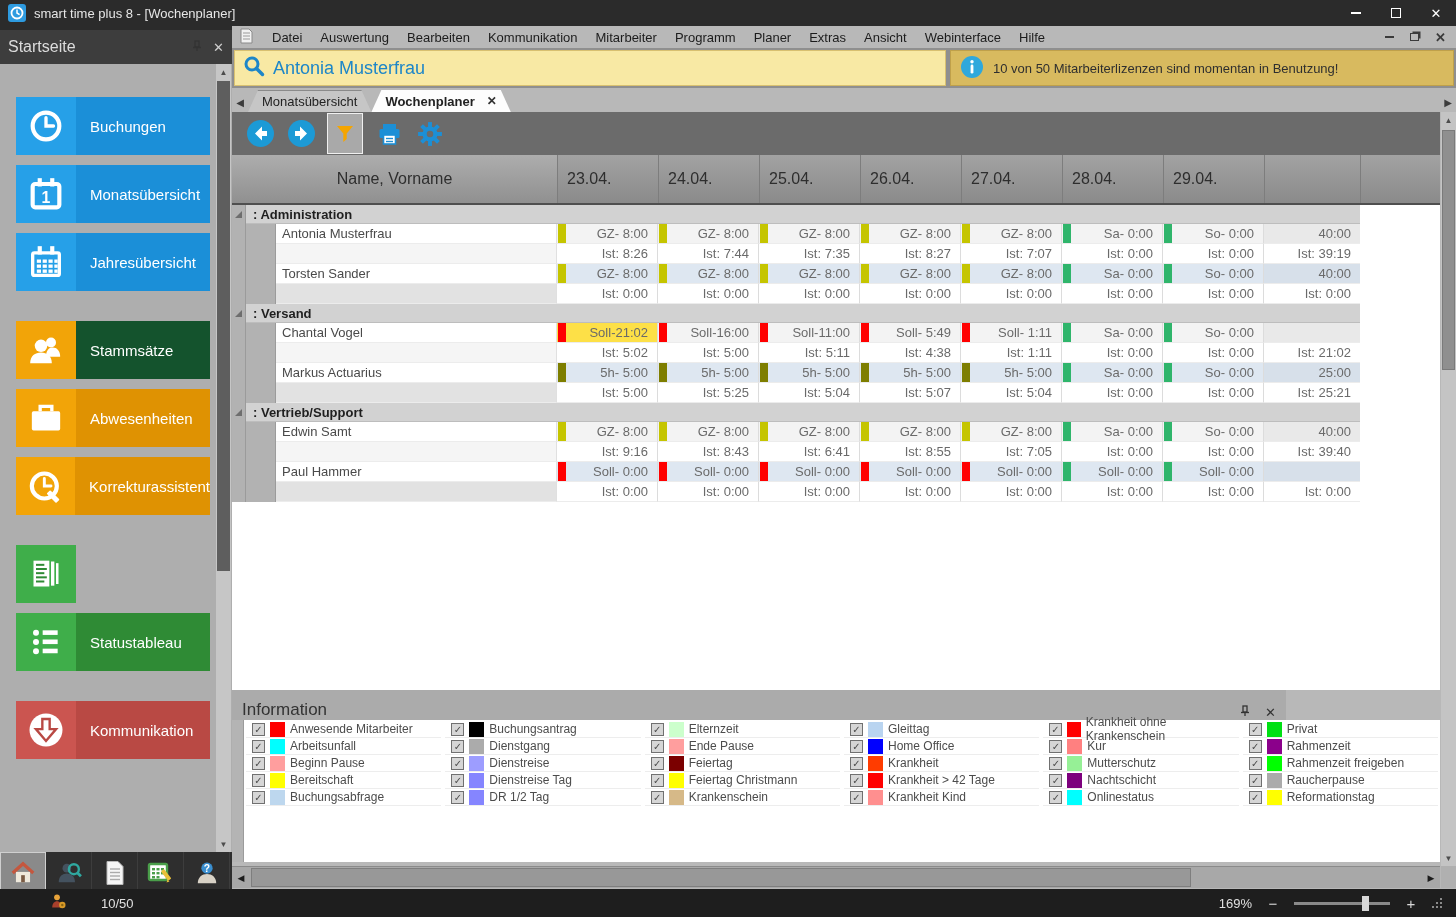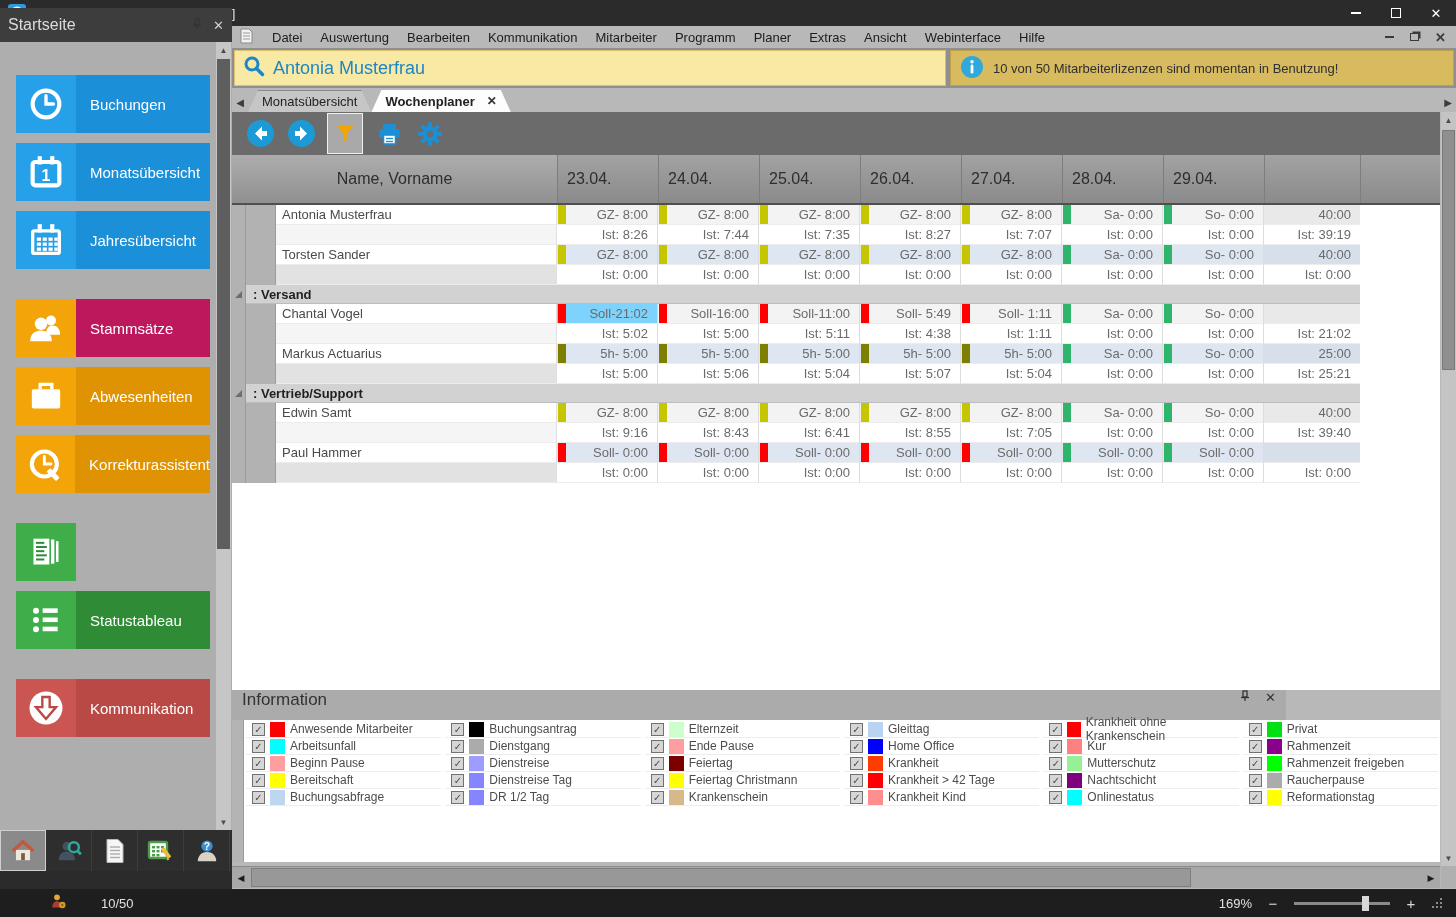--- a/index.html
+++ b/index.html
@@ -7,21 +7,21 @@
 
   
   #titlebar { position:absolute; left:0; top:0; width:1456px; height:26px; background:#2b2b2b; color:#e6e6e6; display:flex; align-items:center; font-size:13px; }
   #titlebar .appicon { margin:0 8px 0 8px; display:flex; }
   #titlebar .wctrls { margin-left:auto; display:flex; }
   .wbtn { width:40px; height:26px; display:flex; align-items:center; justify-content:center; color:#fff; font-size:13px; }
   .wbtn .maxbox { width:10px; height:10px; border:1.5px solid #fff; }
   .wbtn .minbar { width:10px; height:2px; background:#fff; }
 
   
-  #sidebar { position:absolute; left:0; top:8px; width:232px; height:863px; background:#aeaeae; overflow:hidden; }
+  #sidebar { position:absolute; left:0; top:30px; width:232px; height:863px; background:#aeaeae; overflow:hidden; }
   #side-header { position:absolute; left:0; top:0; width:232px; height:34px; background:#3d3d3d; color:#dcdcdc; font-size:16px; display:flex; align-items:center; padding:0 8px; }
   #side-header .hbtns { margin-left:auto; display:flex; gap:10px; align-items:center; }
   #side-header .hbtn { color:#cfcfcf; font-size:13px; }
   #side-body { position:absolute; left:0; top:34px; width:195px; bottom:41px; padding-top:33px;text-align:right; }
   .side-btn { width:194px; height:58px; margin:0 0 10px 16px; display:flex; cursor:pointer; }
   .side-btn .tile { width:60px; height:58px; display:flex; align-items:center; justify-content:center; }
   .side-btn .lbl { flex:1; color:#fff; font-size:15px; display:flex; align-items:center; padding-left:14px; }
   .gap-after { margin-bottom:30px !important; }
   #side-scroll { position:absolute; right:1px; top:34px; width:15px; bottom:41px; background:#c6c6c6; }
   #side-scroll .sarrow { position:absolute; left:0; width:15px; height:16px; color:#4c4c4c; font-size:8px; display:flex; align-items:center; justify-content:center; background:#c6c6c6; }
@@ -83,21 +83,21 @@
   .group-band { flex:1; background:#d2d2d2; border-bottom:1px solid #bdbdbd; display:flex; align-items:center; font-weight:bold; font-size:13px; color:#1f1f1f; padding-left:7px; }
   .exp { position:absolute; left:3px; top:6px; width:0; height:0; border-left:7px solid transparent; border-bottom:7px solid #6e6e6e; }
   .data-row { height:20px; }
   .namec { width:281px; font-size:13px; color:#4a4a4a; padding-left:6px; display:flex; align-items:center; border-right:1px solid #e0e0e0; border-bottom:1px solid #ececec; background:#fff; }
   .dayc { width:101px; position:relative; font-size:13px; color:#6a6a6a; display:flex; align-items:center; justify-content:flex-end; padding-right:9px; border-right:1px solid #dcdcdc; border-bottom:1px solid #ececec; }
   .totc { width:96px; font-size:13px; color:#6a6a6a; display:flex; align-items:center; justify-content:flex-end; padding-right:9px; border-bottom:1px solid #ececec; }
   .bar { position:absolute; left:1px; top:0; width:8px; height:19px; }
 
   
   #infopanel { position:absolute; left:0; top:664px; width:1208px; height:172px; }
-  #infohead { position:absolute; left:0; top:0; width:1054px; height:30px; background:#ababab; color:#333; font-size:17px; display:flex; align-items:flex-start; padding:0 10px; }
+  #infohead { position:absolute; left:0; top:0; width:1054px; height:30px; background:#ababab; color:#333; font-size:17px; display:flex; align-items:flex-end; padding:0 10px; }
   #infohead .hbtns { margin-left:auto; display:flex; gap:14px; align-items:center; color:#333; font-size:13px; }
   #infobody { position:absolute; left:0; top:30px; width:1208px; height:142px; background:#fff; }
   #leg-gutter { position:absolute; left:0; top:0; width:12px; height:142px; background:#b4b4b4; border-right:1px solid #9b9b9b; }
   #legend-grid { position:absolute; left:14px; top:1px; right:2px; display:grid; grid-template-columns:repeat(6,1fr); column-gap:4px; }
   .leg-item { height:17px; display:flex; align-items:center; gap:5px; border-bottom:1px solid #ededed; font-size:12px; color:#4c4c4c; }
   .leg-check { width:13px; height:13px; border:1px solid #707070; background:#d6d6d6; font-size:10px; color:#4c4c4c; display:flex; align-items:center; justify-content:center; margin-left:6px; }
   .leg-swatch { width:15px; height:15px; }
 
   
   #vscroll { position:absolute; left:1209px; top:86px; width:15px; height:754px; background:#c4c4c4; }
@@ -192,21 +192,21 @@
       </div>
       <div class="side-btn">
         <span class="tile" style="background: rgb(242, 164, 8);">
           <svg width="40" height="40" viewBox="0 0 48 48">
             <circle cx="30" cy="15" r="6" fill="#fff"></circle>
             <path d="M24 32c0-7 3-11 8-11s9 4 9 11z" fill="#fff"></path>
             <circle cx="18" cy="19" r="7.5" fill="#fff" stroke-width="2"></circle>
             <path d="M5 40c0-9 6-13 13-13s13 4 13 13z" fill="#fff"></path>
           </svg>
         </span>
-        <span class="lbl" style="background: #be185d;">Stammsätze</span>
+        <span class="lbl" style="background: #14532d;">Stammsätze</span>
       </div>
       <div class="side-btn">
         <span class="tile" style="background: rgb(242, 164, 8);">
           <svg width="40" height="40" viewBox="0 0 48 48">
             <path d="M17 16v-6h14v6" fill="none" stroke="#fff" stroke-width="4"></path>
             <rect x="7" y="16" width="34" height="23" rx="2" fill="#fff"></rect>
           </svg>
         </span>
         <span class="lbl" style="background: rgb(223, 146, 2);">Abwesenheiten</span>
       </div>
@@ -428,20 +428,26 @@
       <div class="hc date">25.04.</div>
       <div class="hc date">26.04.</div>
       <div class="hc date">27.04.</div>
       <div class="hc date">28.04.</div>
       <div class="hc date">29.04.</div>
       <div class="hc tot"></div>
       <div class="hc fill"></div>
     </div>
 
   <div id="gridbody">
+      <div class="grow group-row">
+        <div class="gut1">
+          <span class="exp"></span>
+        </div>
+        <div class="group-band">: Administration</div>
+      </div>
       <div class="grow data-row">
         <div class="gut1"></div>
         <div class="gut2"></div>
         <div class="namec">Antonia Musterfrau</div>
         <div class="dayc" style="background: rgb(243, 243, 243);">GZ- 8:00<span class="bar" style="background: rgb(197, 197, 0);"></span></div>
         <div class="dayc" style="background: rgb(243, 243, 243);">GZ- 8:00<span class="bar" style="background: rgb(197, 197, 0);"></span></div>
         <div class="dayc" style="background: rgb(243, 243, 243);">GZ- 8:00<span class="bar" style="background: rgb(197, 197, 0);"></span></div>
         <div class="dayc" style="background: rgb(243, 243, 243);">GZ- 8:00<span class="bar" style="background: rgb(197, 197, 0);"></span></div>
         <div class="dayc" style="background: rgb(243, 243, 243);">GZ- 8:00<span class="bar" style="background: rgb(197, 197, 0);"></span></div>
         <div class="dayc" style="background: rgb(243, 243, 243);">Sa- 0:00<span class="bar" style="background: rgb(47, 181, 107);"></span></div>
@@ -490,21 +496,21 @@
       <div class="grow group-row">
         <div class="gut1">
           <span class="exp"></span>
         </div>
         <div class="group-band">: Versand</div>
       </div>
       <div class="grow data-row">
         <div class="gut1"></div>
         <div class="gut2"></div>
         <div class="namec">Chantal Vogel</div>
-        <div class="dayc" style="background: #7dd3fc; text-align: right;">Soll-21:02<span class="bar" style="background: rgb(255, 0, 0);"></span></div>
+        <div class="dayc" style="background: #fde047; text-align: right;">Soll-21:02<span class="bar" style="background: rgb(255, 0, 0);"></span></div>
         <div class="dayc" style="background: rgb(243, 243, 243);">Soll-16:00<span class="bar" style="background: rgb(255, 0, 0);"></span></div>
         <div class="dayc" style="background: rgb(243, 243, 243);">Soll-11:00<span class="bar" style="background: rgb(255, 0, 0);"></span></div>
         <div class="dayc" style="background: rgb(243, 243, 243);">Soll- 5:49<span class="bar" style="background: rgb(255, 0, 0);"></span></div>
         <div class="dayc" style="background: rgb(243, 243, 243);">Soll- 1:11<span class="bar" style="background: rgb(255, 0, 0);"></span></div>
         <div class="dayc" style="background: rgb(243, 243, 243);">Sa- 0:00<span class="bar" style="background: rgb(47, 181, 107);"></span></div>
         <div class="dayc" style="background: rgb(243, 243, 243);">So- 0:00<span class="bar" style="background: rgb(47, 181, 107);"></span></div>
         <div class="totc" style="background: rgb(233, 233, 233);"></div>
       </div>
       <div class="grow data-row">
         <div class="gut1"></div>
@@ -530,21 +536,21 @@
         <div class="dayc" style="background: rgb(222, 231, 241);">5h- 5:00<span class="bar" style="background: rgb(126, 126, 0);"></span></div>
         <div class="dayc" style="background: rgb(222, 231, 241);">Sa- 0:00<span class="bar" style="background: rgb(47, 181, 107);"></span></div>
         <div class="dayc" style="background: rgb(222, 231, 241);">So- 0:00<span class="bar" style="background: rgb(47, 181, 107);"></span></div>
         <div class="totc" style="background: rgb(215, 224, 234);">25:00</div>
       </div>
       <div class="grow data-row">
         <div class="gut1"></div>
         <div class="gut2"></div>
         <div class="namec" style="background: rgb(226, 226, 226);"></div>
         <div class="dayc">Ist: 5:00</div>
-        <div class="dayc">Ist: 5:06</div>
+        <div class="dayc">Ist: 5:25</div>
         <div class="dayc">Ist: 5:04</div>
         <div class="dayc">Ist: 5:07</div>
         <div class="dayc">Ist: 5:04</div>
         <div class="dayc">Ist: 0:00</div>
         <div class="dayc">Ist: 0:00</div>
         <div class="totc">Ist: 25:21</div>
       </div>
       <div class="grow group-row">
         <div class="gut1">
           <span class="exp"></span>

